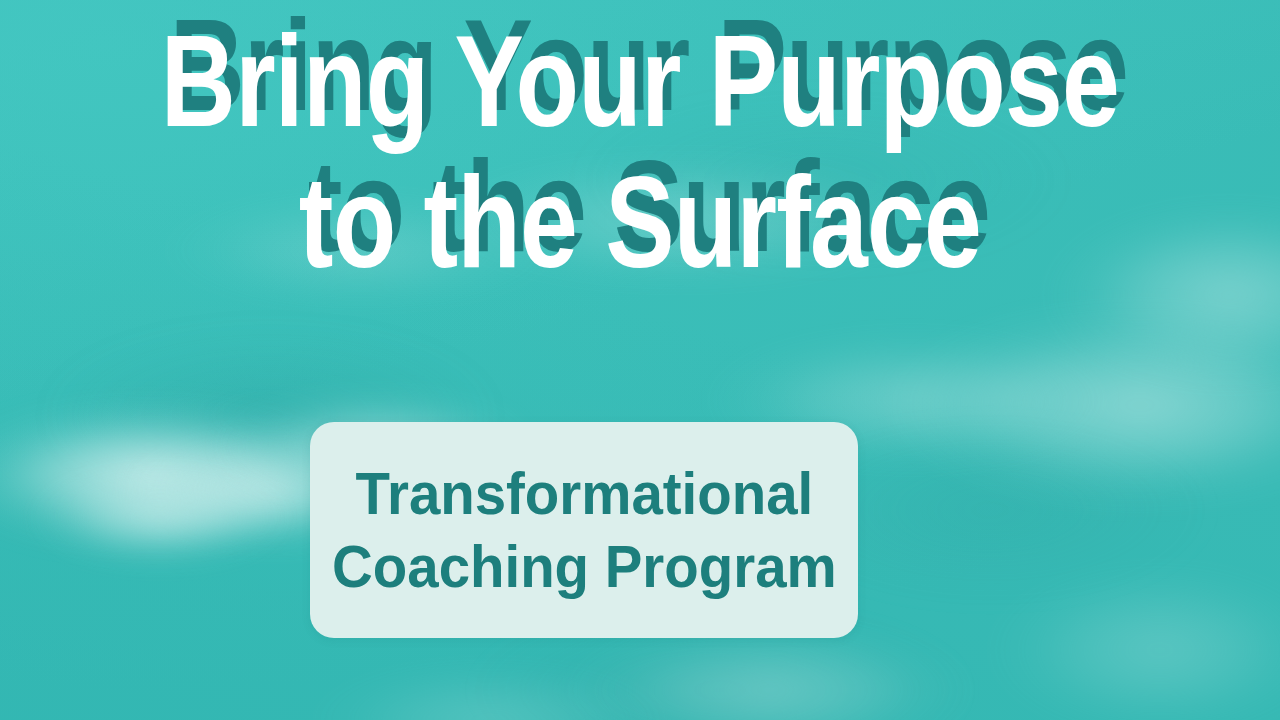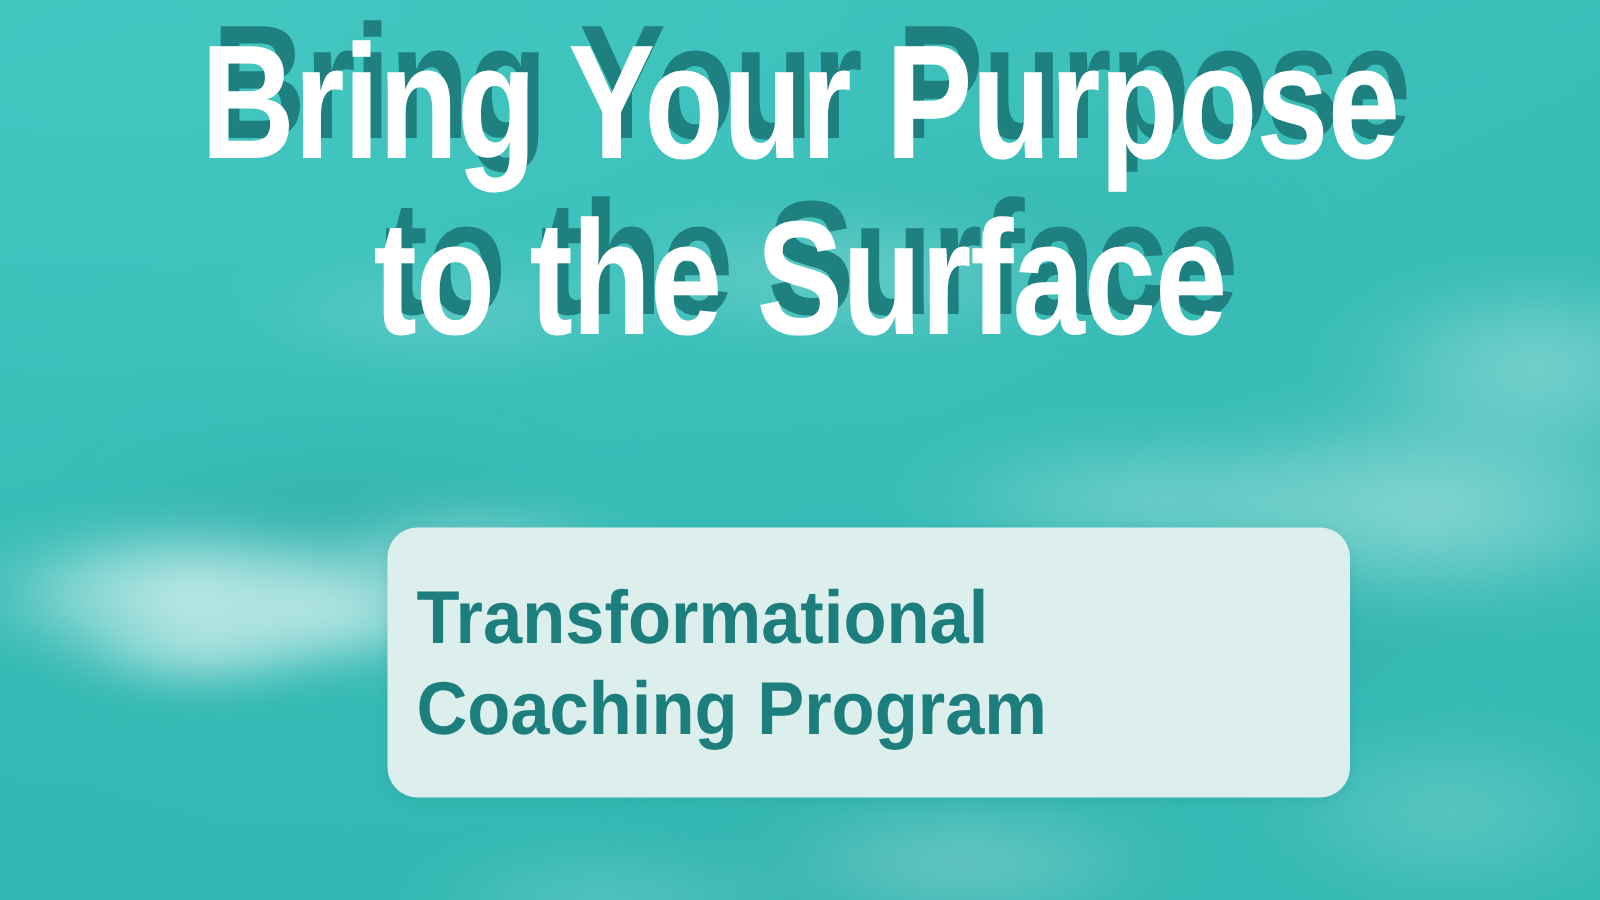--- a/index.html
+++ b/index.html
@@ -99,27 +99,28 @@
     user-select: none;
   }
   .headline .ln { display: block; white-space: nowrap; }
   .headline .ln2 { margin-top: 14px; }
 
   
   .sub-card {
     position: absolute;
     left: 310px;
     top: 422px;
-    width: 770px;
+    width: 548px;
     height: 216px;
     box-sizing: border-box;
     background: #dcefec;
     border-radius: 24px;
     display: flex;
     flex-direction: column;
+    align-items: center;
     justify-content: center;
     box-shadow: 0 2px 10px rgba(20,90,90,0.10);
   }
 
   .sub-line {
     color: #1d7f7d;
     font-family: "Liberation Sans Narrow", "Liberation Sans", sans-serif;
     font-weight: 700;
     font-size: 60px;
     line-height: 1.22;

